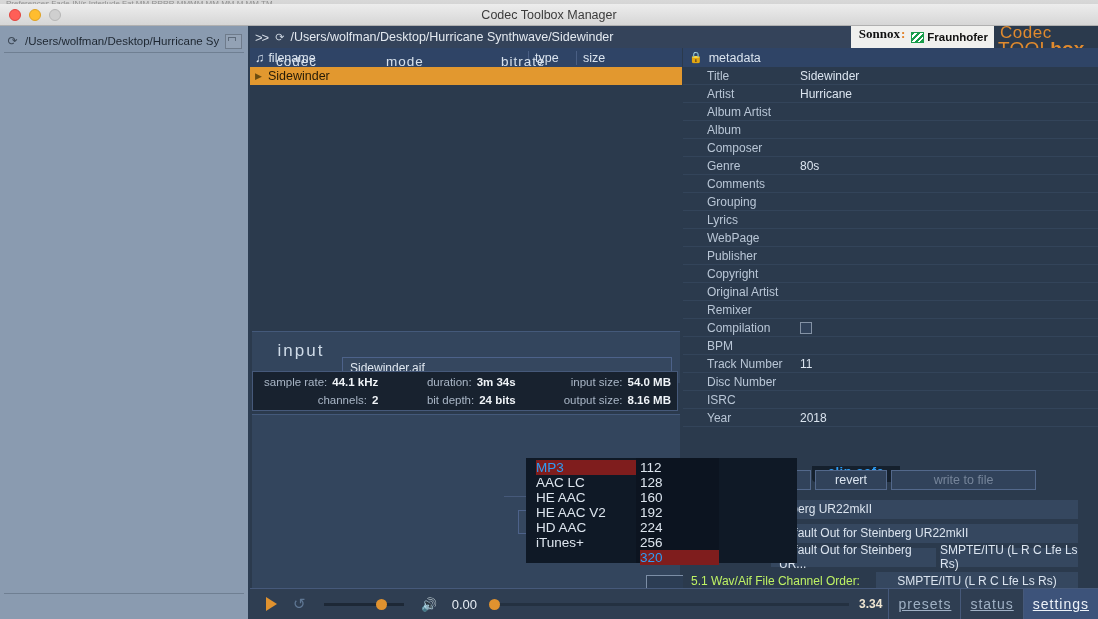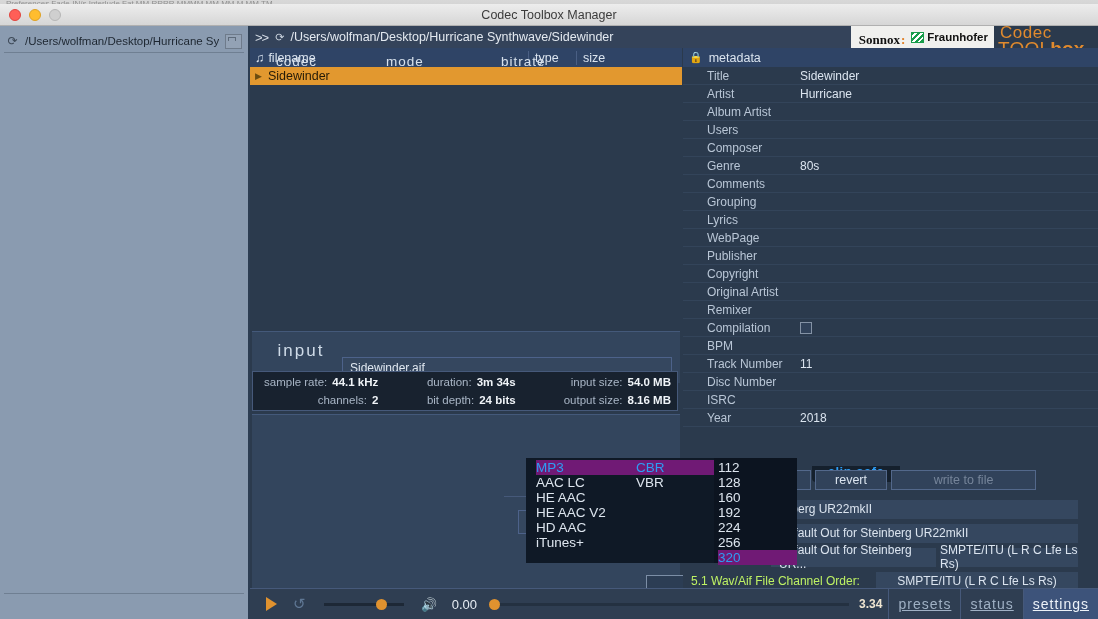--- a/index.html
+++ b/index.html
@@ -87,21 +87,21 @@
   }
   .chev { color: #d6dde6; font-size: 13px; margin-left: 5px; letter-spacing:-1px;}
   .topbar .refresh2 { color: #cfd8e2; font-size: 11px; margin: 0 6px 0 7px; }
   .top-path { font-size: 12.5px; color: #e3e9f0; white-space: nowrap; }
 
   .logos {
     position: absolute; right: 0; top: 0; height: 22px;
     display: flex; align-items: stretch;
   }
   .sonnox {
-    display: flex; align-items: flex-end; padding: 0 4px 0 8px;
+    display: flex; align-items: flex-start; padding: 0 4px 0 8px;
     background: #f0f0ee; color: #111; font-weight: bold; font-size: 13px;
     font-family: "Liberation Serif", serif;
   }
   .sonnox .dotorange { color: #e07b1f; margin-left: 1px; }
   .fraun {
     display: flex; align-items: center; gap: 3px; padding: 0 6px 0 2px;
     background: #f0f0ee; color: #111; font-weight: bold; font-size: 11.5px;
   }
   .fraun-mark {
     width: 13px; height: 11px;
@@ -207,21 +207,21 @@
   .dropdown {
     position: absolute; left: 276px; top: 432px; width: 271px; height: 105px;
     background: #0f1926; z-index: 8; display: flex; font-size: 13.5px;
   }
   .dd-col { padding-top: 2px; }
   .dd-col.codec { width: 110px; padding-left: 10px; }
   .dd-col.mode { width: 78px; }
   .dd-col.rate { width: 83px; padding-left: 4px; background: #0c1420; }
   .dd-item { height: 15px; line-height: 15px; color: #dde5ee; }
   .dd-item.sel { color: #2e9df4; }
-  .dd-item.hl { background: #701a75; }
+  .dd-item.hl { background: #7f1d1d; }
   .encodebtn {
     position: absolute; left: 396px; top: 549px; width: 130px; height: 30px;
     background: #2c3d54; border: 1px solid #7c8ea6;
     display: flex; align-items: center; justify-content: center;
     font-size: 16px; color: #e0922f; letter-spacing: 1px;
   }
 
   
   .metapanel {
     position: absolute; left: 433px; top: 22px; width: 415px; height: 418px;
@@ -436,24 +436,20 @@
 
     <div class="dropdown">
       <div class="dd-col codec">
         <div class="dd-item sel hl">MP3</div>
         <div class="dd-item">AAC LC</div>
         <div class="dd-item">HE AAC</div>
         <div class="dd-item">HE AAC V2</div>
         <div class="dd-item">HD AAC</div>
         <div class="dd-item">iTunes+</div>
       </div>
-      <div class="dd-col mode">
-        <div class="dd-item sel hl">CBR</div>
-        <div class="dd-item">VBR</div>
-      </div>
       <div class="dd-col rate">
         <div class="dd-item">112</div>
         <div class="dd-item">128</div>
         <div class="dd-item">160</div>
         <div class="dd-item">192</div>
         <div class="dd-item">224</div>
         <div class="dd-item">256</div>
         <div class="dd-item sel hl">320</div>
       </div>
     </div>
@@ -472,21 +468,21 @@
           </div>
         <div class="meta-row">
             <span class="k">Artist</span>
             <span class="v">Hurricane</span>
           </div>
         <div class="meta-row">
             <span class="k">Album Artist</span>
             <span class="v"></span>
           </div>
         <div class="meta-row">
-            <span class="k">Users</span>
+            <span class="k">Album</span>
             <span class="v"></span>
           </div>
         <div class="meta-row">
             <span class="k">Composer</span>
             <span class="v"></span>
           </div>
         <div class="meta-row">
             <span class="k">Genre</span>
             <span class="v">80s</span>
           </div>

